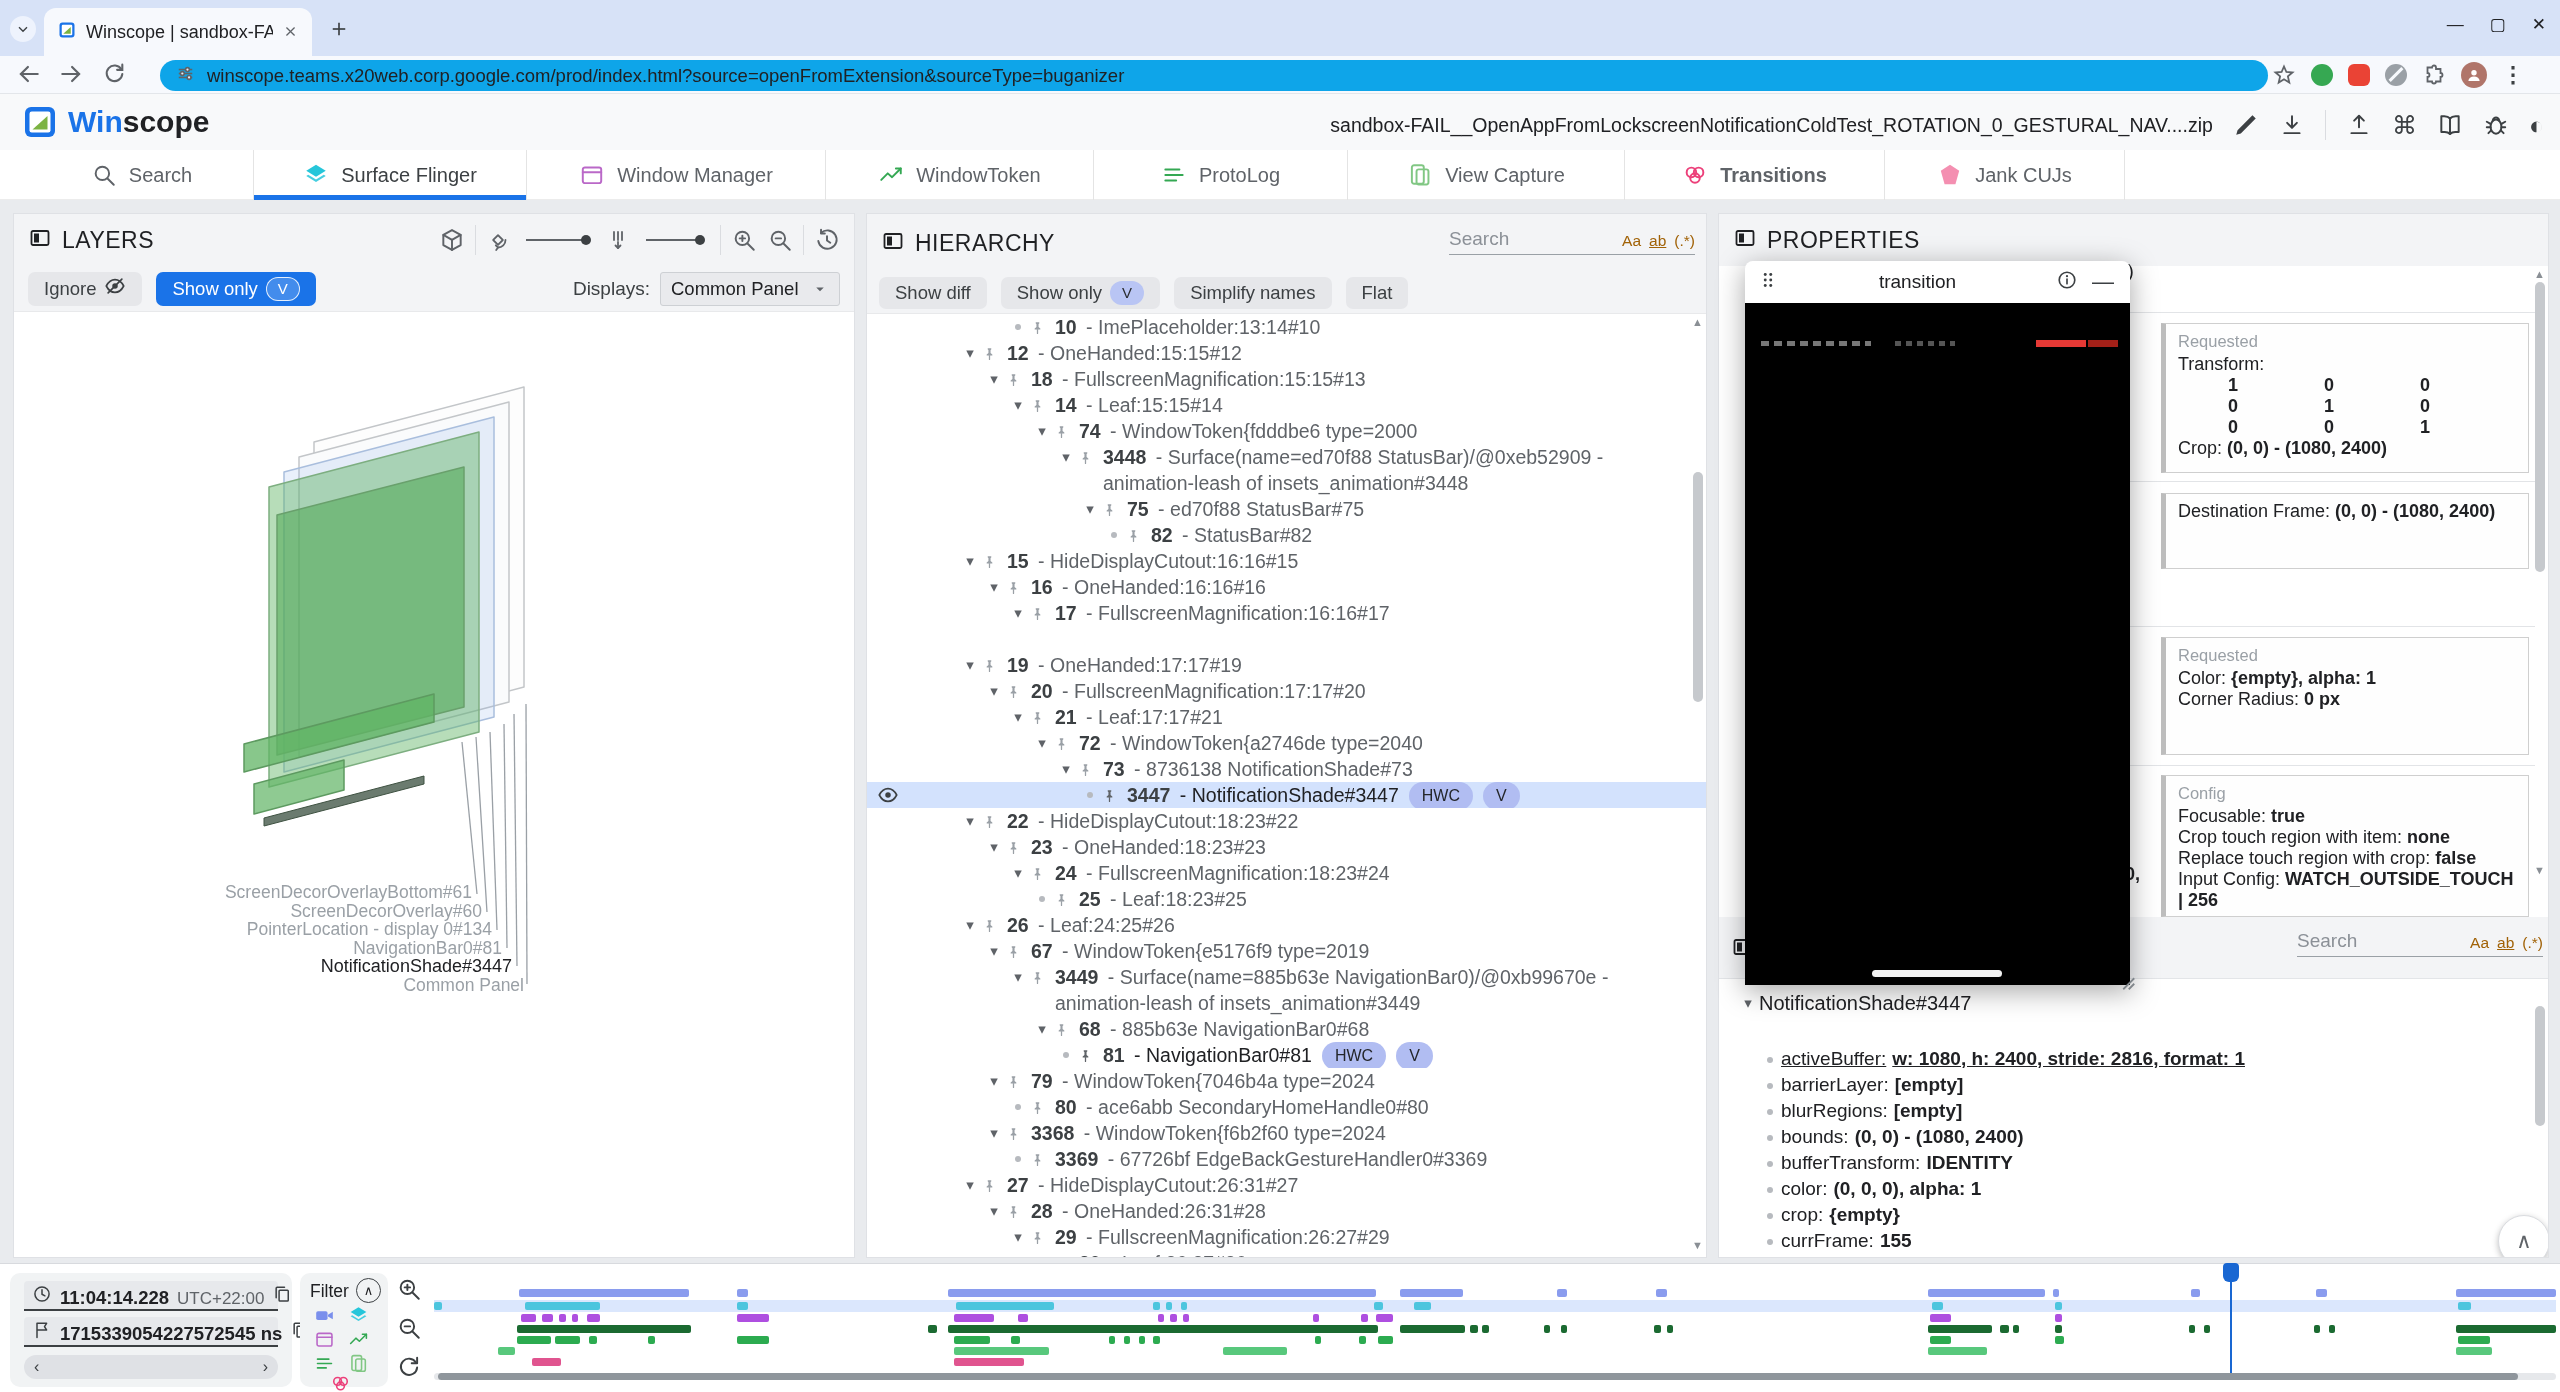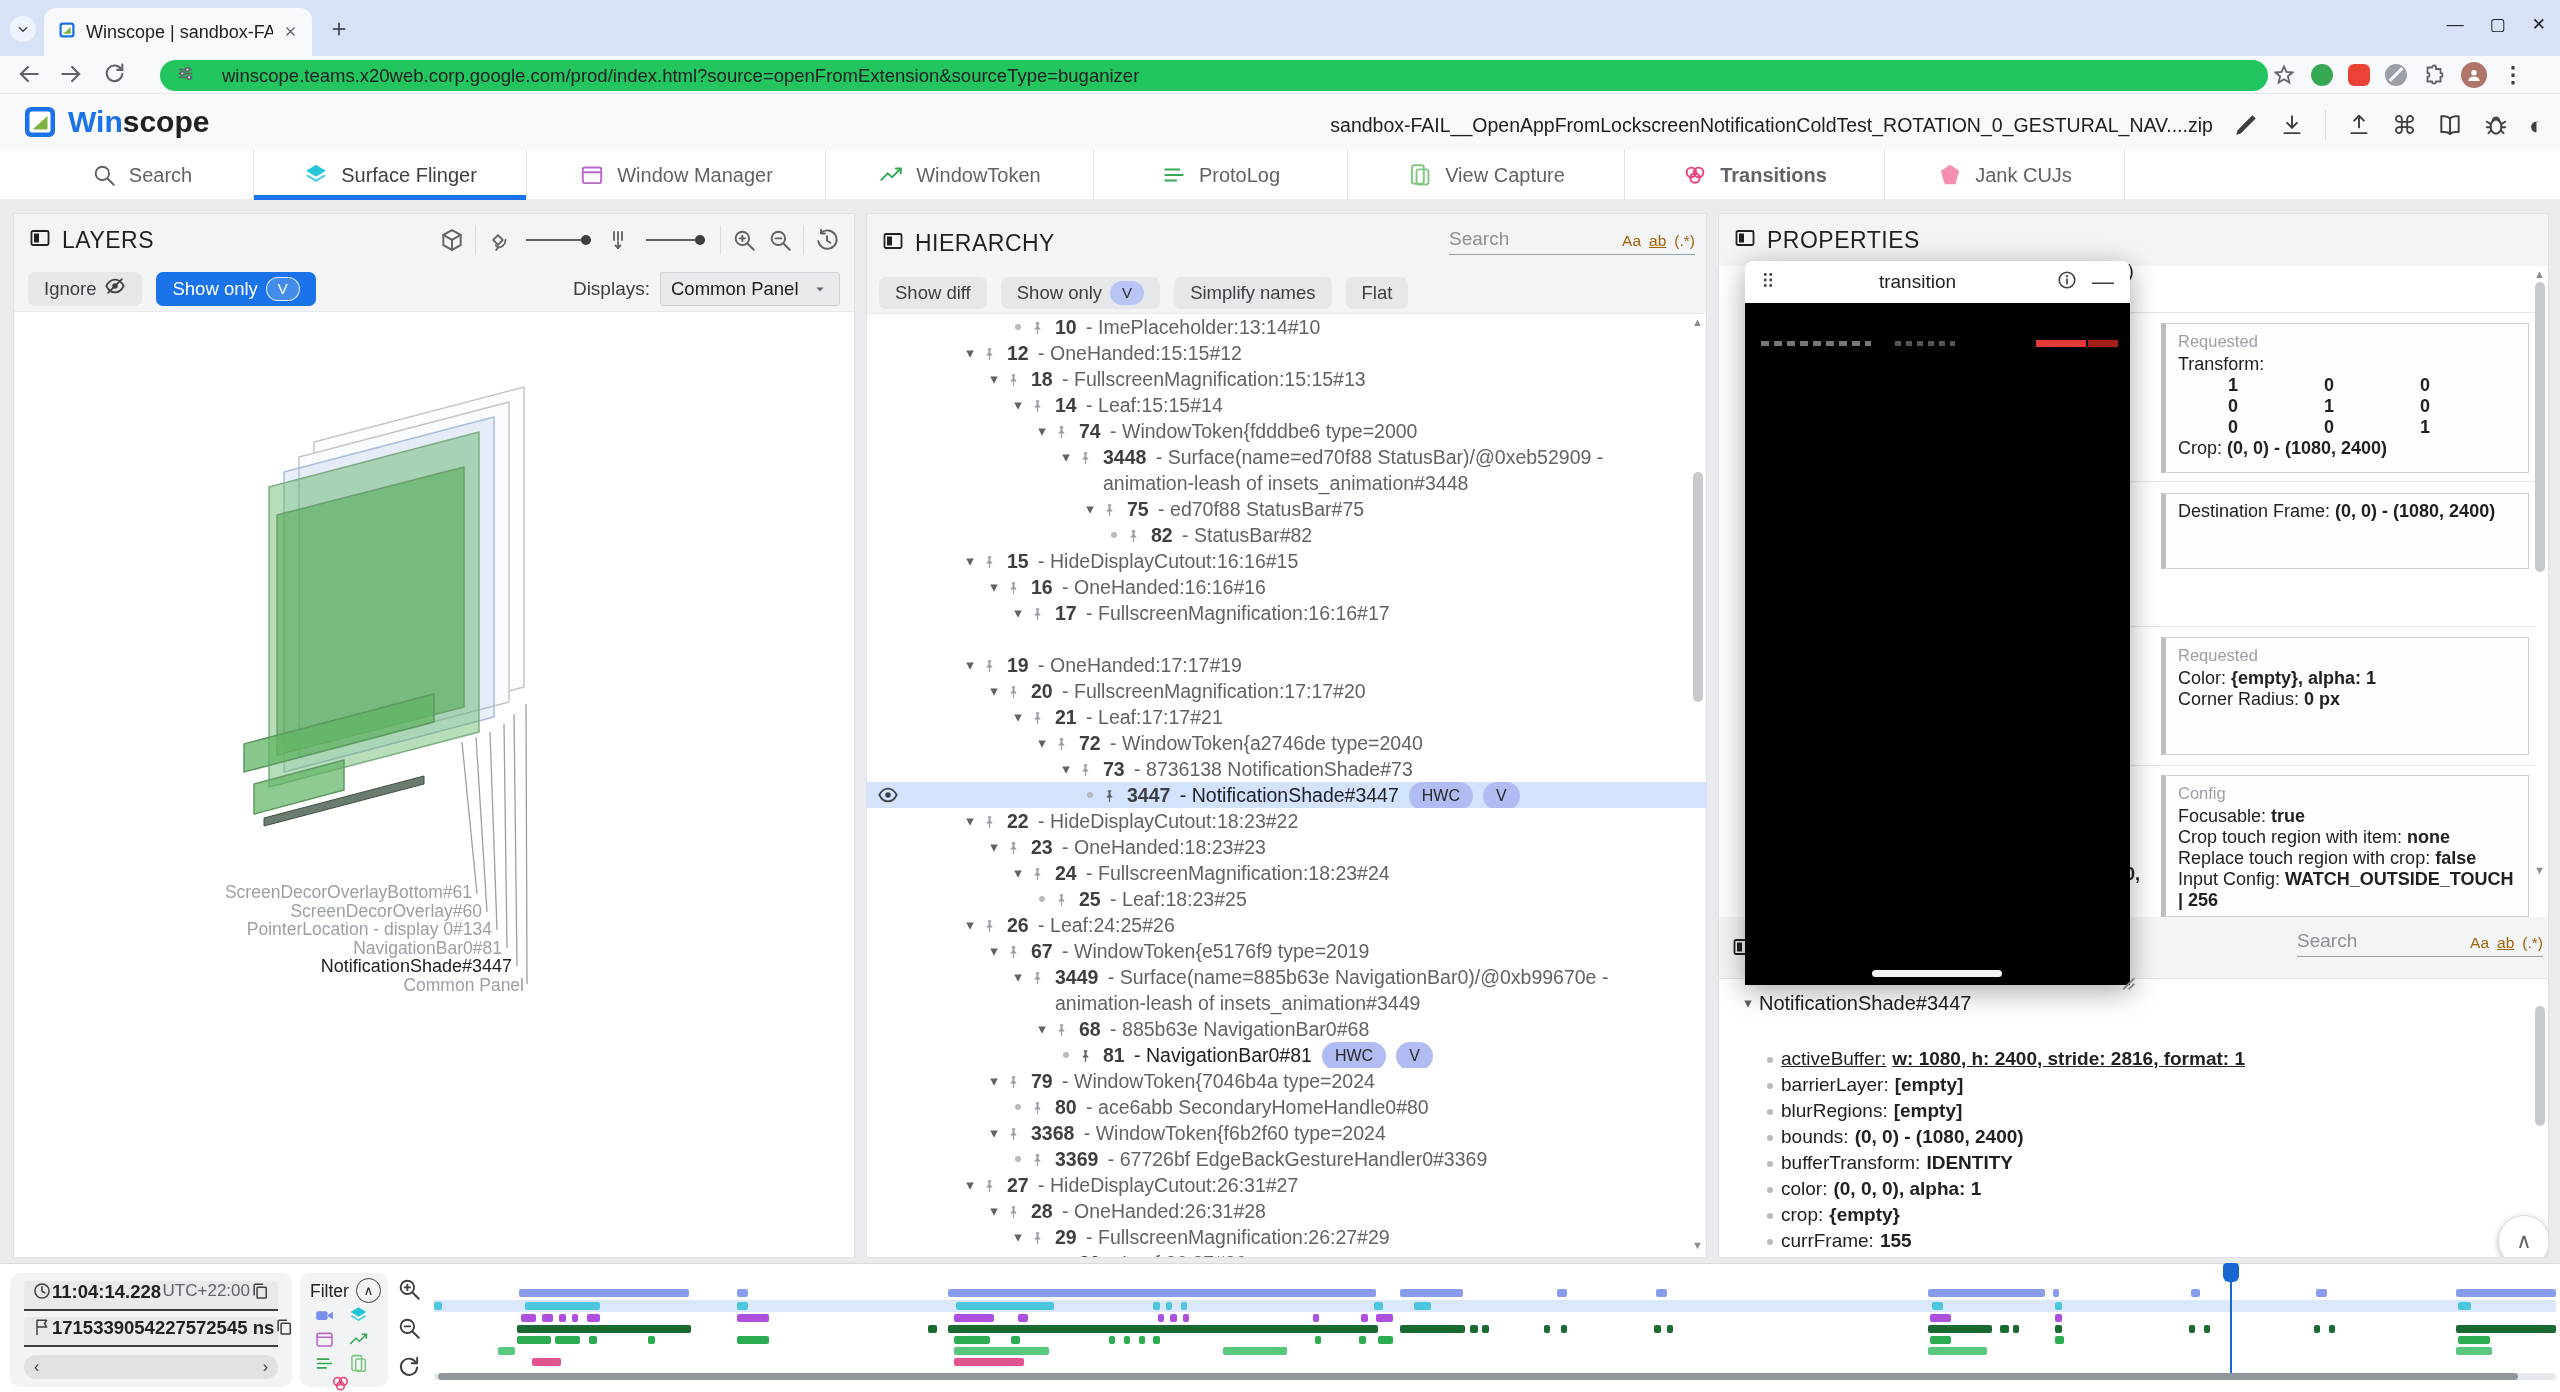--- a/index.html
+++ b/index.html
@@ -5,21 +5,21 @@
   *{box-sizing:border-box;margin:0;padding:0}
   html,body{width:2560px;height:1392px;overflow:hidden}
   body{font-family:"Liberation Sans",sans-serif;color:#202124;background:#fff;position:relative;font-size:20px}
   .abs{position:absolute}
   .flex{display:flex;align-items:center}
   
   #tabstrip{left:0;top:0;width:2560px;height:56px;background:#d7e2f7}
   #tab{left:44px;top:8px;width:268px;height:48px;background:#f7f9fd;border-radius:12px 12px 0 0;padding:0 14px;display:flex;align-items:center;gap:10px}
   #tab .ttl{font-size:18px;white-space:nowrap;overflow:hidden;flex:1}
   #toolbar{left:0;top:56px;width:2560px;height:38px;background:#f7f9fd}
-  #omnibox{left:160px;top:60px;width:2108px;height:31px;background:#22c55e;border-radius:16px;display:flex;align-items:center;gap:27px;padding:0 16px}
+  #omnibox{left:160px;top:60px;width:2108px;height:31px;background:#0ea5e9;border-radius:16px;display:flex;align-items:center;gap:12px;padding:0 16px}
   #omnibox input{border:none;background:transparent;outline:none;font-size:18.5px;color:#202124;flex:1;font-family:inherit}
   
   #whead{left:0;top:93px;width:2560px;height:57px;background:#f8f9fa;border-top:1px solid #e3e6ea}
   #brand{left:22px;top:104px;display:flex;align-items:center;gap:10px;font-size:30px;font-weight:bold}
   #fileline{right:16px;top:110px;display:flex;align-items:center;gap:20px}
   #filename{font-size:19.5px;color:#202124;max-width:1050px;white-space:nowrap;overflow:hidden}
   #navrow{left:0;top:150px;width:2560px;height:50px;background:#fff;border-bottom:1px solid #ececec}
   .navtab{height:50px;display:flex;align-items:center;justify-content:center;gap:12px;border-right:1px solid #e4e4e4;position:relative;cursor:pointer}
   .navtab .lbl{font-size:20px;color:#5f6368;white-space:nowrap}
   .navtab.active .lbl{color:#3c4043;font-weight:500}
@@ -64,21 +64,21 @@
   .prow .dotb{padding-top:11px}
   .prow .val{font-weight:bold;margin-left:6px}
   
   #twin{left:1745px;top:261px;width:385px;z-index:50;filter:drop-shadow(0 6px 14px rgba(0,0,0,.35))}
   #twhead{height:42px;background:#fff;border-radius:8px 8px 0 0;display:flex;align-items:center;padding:0 12px;gap:10px}
   #twhead .t{flex:1;text-align:center;font-size:19px;color:#202124}
   #twbody{height:682px;background:#000;position:relative}
   
   #timeline{left:0;top:1263px;width:2560px;height:129px;background:#fff;border-top:1px solid #d8dade}
   .tlcard{position:absolute;background:#f1f3f4;border-radius:10px}
-  .tbox{position:absolute;height:30px;background:#e7e9ec;border-bottom:2px solid #3c4043;border-radius:4px 4px 0 0;display:flex;align-items:flex-start;padding:0 8px;gap:0}
+  .tbox{position:absolute;height:30px;background:#e7e9ec;border-bottom:2px solid #3c4043;border-radius:4px 4px 0 0;display:flex;align-items:flex-end;padding:0 8px;gap:8px}
   .tbox .v{font-size:18.5px;font-weight:bold;white-space:nowrap;flex:1}
   .tbox .tz{font-size:17px;color:#5f6368}
   .seg{position:absolute;border-radius:2px}
   .icbtn{display:inline-flex;align-items:center;justify-content:center;cursor:pointer}
   .vsep{width:1px;background:#dadce0;height:30px}
   input::placeholder{color:#8b9097}
 </style>
 </head>
 <body>
 

